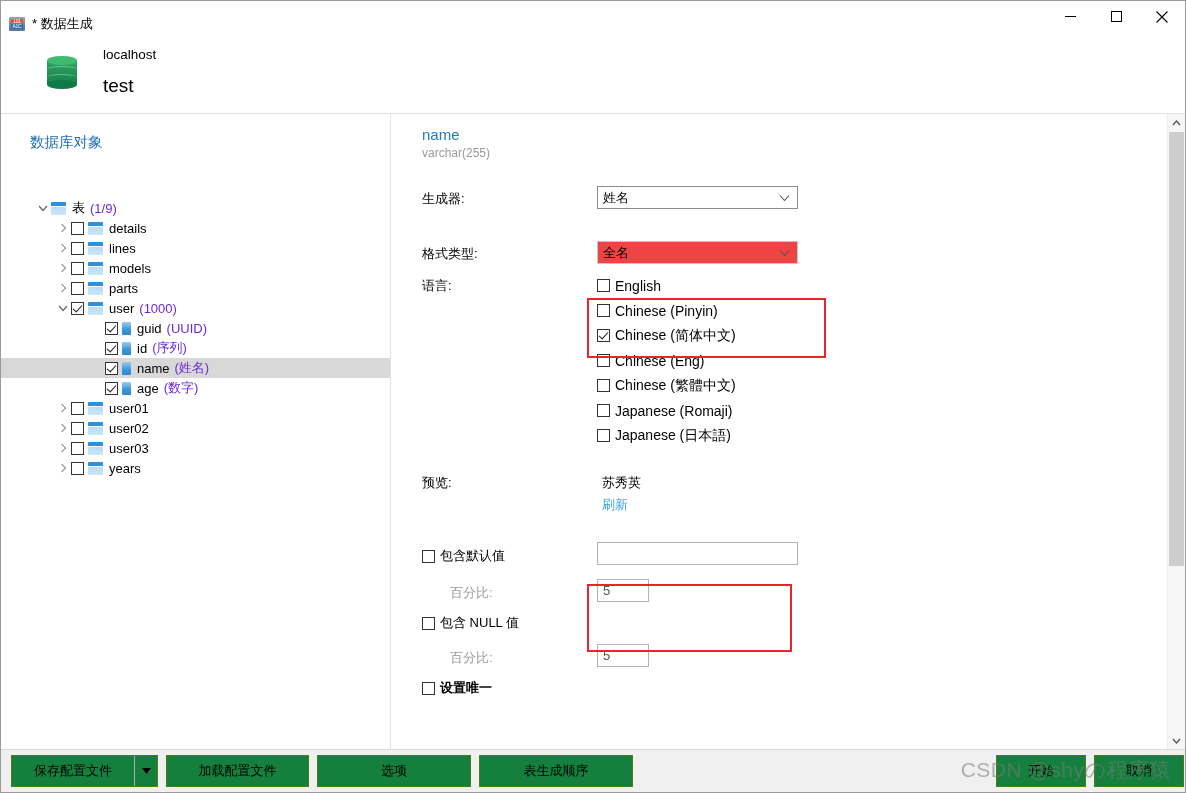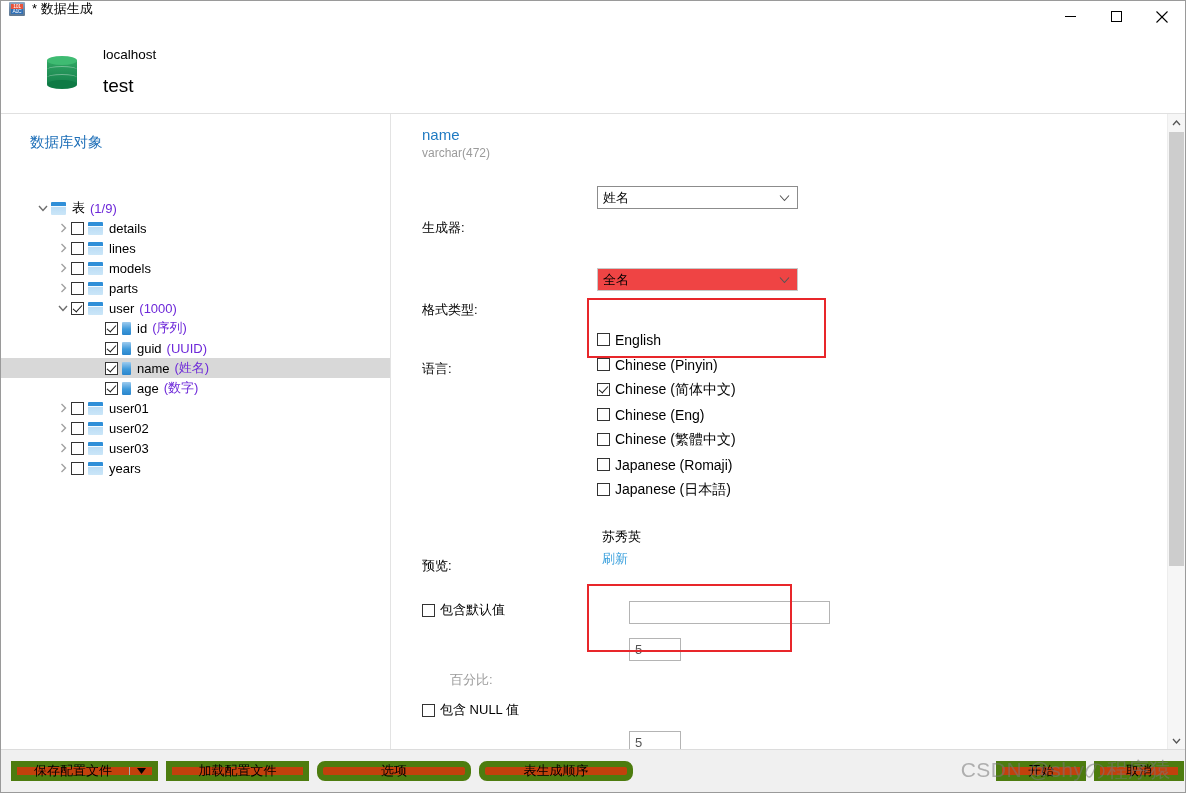--- a/index.html
+++ b/index.html
@@ -22,21 +22,21 @@
     display: flex;
     flex-direction: column;
     position: relative;
   }
 
   
   .titlebar {
     height: 31px;
     flex: 0 0 31px;
     display: flex;
-    align-items: flex-start;
+    align-items: flex-end;
     background: #ffffff;
     border-bottom: 1px solid #ffffff;
     position: relative;
   }
   .titlebar-icon {
     width: 16px; height: 16px;
     margin-left: 8px; margin-right: 7px;
     position: relative;
     flex: 0 0 16px;
   }
@@ -228,21 +228,20 @@
   .row {
     display: flex;
     align-items: flex-start;
     min-height: 24px;
   }
   .lbl {
     width: 175px;
     flex: 0 0 175px;
     color: #000;
     padding-top: 4px;
-    margin-top: 29px;
   }
   .lbl.dim { color: #9b9b9b; padding-left: 28px; width: 147px; flex-basis:147px; }
 
   select.combo, .combo {
     width: 201px;
     height: 23px;
     box-sizing: border-box;
     border: 1px solid #8c8c8c;
     background: #ffffff;
     font-family: "Liberation Sans", sans-serif;
@@ -285,21 +284,21 @@
     background: #fff;
   }
   .txtbox.small {
     width: 52px;
     padding-left: 5px;
     font-size: 13px;
     line-height: 21px;
     color: #555;
   }
 
-  .opt-row { display: flex; align-items: flex-start; gap: 32px; }
+  .opt-row { display: flex; align-items: flex-end; }
   .opt-chk { display:flex; align-items:center; width:175px; flex:0 0 175px; }
   .opt-chk .cb { margin-right:5px; }
 
   
   .hl {
     position: absolute;
     border: 2px solid #e8262a;
     box-sizing: border-box;
     pointer-events: none;
   }
@@ -334,23 +333,23 @@
     height: 43px;
     background: #f0f0f0;
     border-top: 1px solid #dcdcdc;
     display: flex;
     align-items: center;
     padding: 0 10px;
     box-sizing: border-box;
     position: relative;
   }
   .btn {
-    height: 20px;
-    background: #c2410c;
-    border: 6px solid #4d7c0f;
+    height: 32px;
+    background: #15803d;
+    border: 1px solid #4d7c0f;
     font-family: "Liberation Sans", sans-serif;
     font-size: 13px;
     color: #000;
     display: flex;
     align-items: center;
     justify-content: center;
     box-sizing: border-box;
     margin-right: 8px;
     user-select:none;
   }
@@ -360,21 +359,21 @@
     display:flex; align-items:center; justify-content:center;
     height: 100%;
   }
   .btn-split .arrow-part {
     width: 22px; flex: 0 0 22px;
     border-left: 1px solid #adadad;
     display:flex; align-items:center; justify-content:center;
     height:100%;
   }
   .btn-w150 { width: 143px; }
-  .btn-w160 { width: 154px; border-radius: 8px; }
+  .btn-w160 { width: 154px; }
   .footer-right {
     position: absolute;
     right: 1px; top: 50%;
     transform: translateY(-50%);
     display: flex;
   }
   .btn-right { width: 90px; margin-right: 0; margin-left: 8px; }
 
   .watermark {
     position: absolute;
@@ -499,29 +498,29 @@
             </span>
             <span class="cb checked"></span>
             <span class="tbl-icon"></span>
             <span class="tname">user</span>
             <span class="tmeta">(1000)</span>
           </div>
           <div class="tree-row ind2">
             <span class="twisty"></span>
             <span class="cb checked"></span>
             <span class="col-icon"></span>
-            <span class="tname">id</span>
-            <span class="tmeta">(序列)</span>
+            <span class="tname">guid</span>
+            <span class="tmeta">(UUID)</span>
           </div>
           <div class="tree-row ind2">
             <span class="twisty"></span>
             <span class="cb checked"></span>
             <span class="col-icon"></span>
-            <span class="tname">guid</span>
-            <span class="tmeta">(UUID)</span>
+            <span class="tname">id</span>
+            <span class="tmeta">(序列)</span>
           </div>
           <div class="tree-row ind2 sel">
             <span class="twisty"></span>
             <span class="cb checked"></span>
             <span class="col-icon"></span>
             <span class="tname">name</span>
             <span class="tmeta">(姓名)</span>
           </div>
           <div class="tree-row ind2">
             <span class="twisty"></span>
@@ -570,21 +569,21 @@
             <span class="tbl-icon"></span>
             <span class="tname">years</span>
           </div>
         </div>
     </div>
 
     <div class="right-pane">
 
       <div class="field-head">
         <div class="field-name">name</div>
-        <div class="field-type">varchar(472)</div>
+        <div class="field-type">varchar(255)</div>
       </div>
 
       <div class="form">
 
         <div class="row" style="margin-top:22px;">
           <div class="lbl">生成器:</div>
           <div class="combo">
             <span>姓名</span>
             <span class="caret">
               <svg width="11" height="7" viewBox="0 0 11 7">

